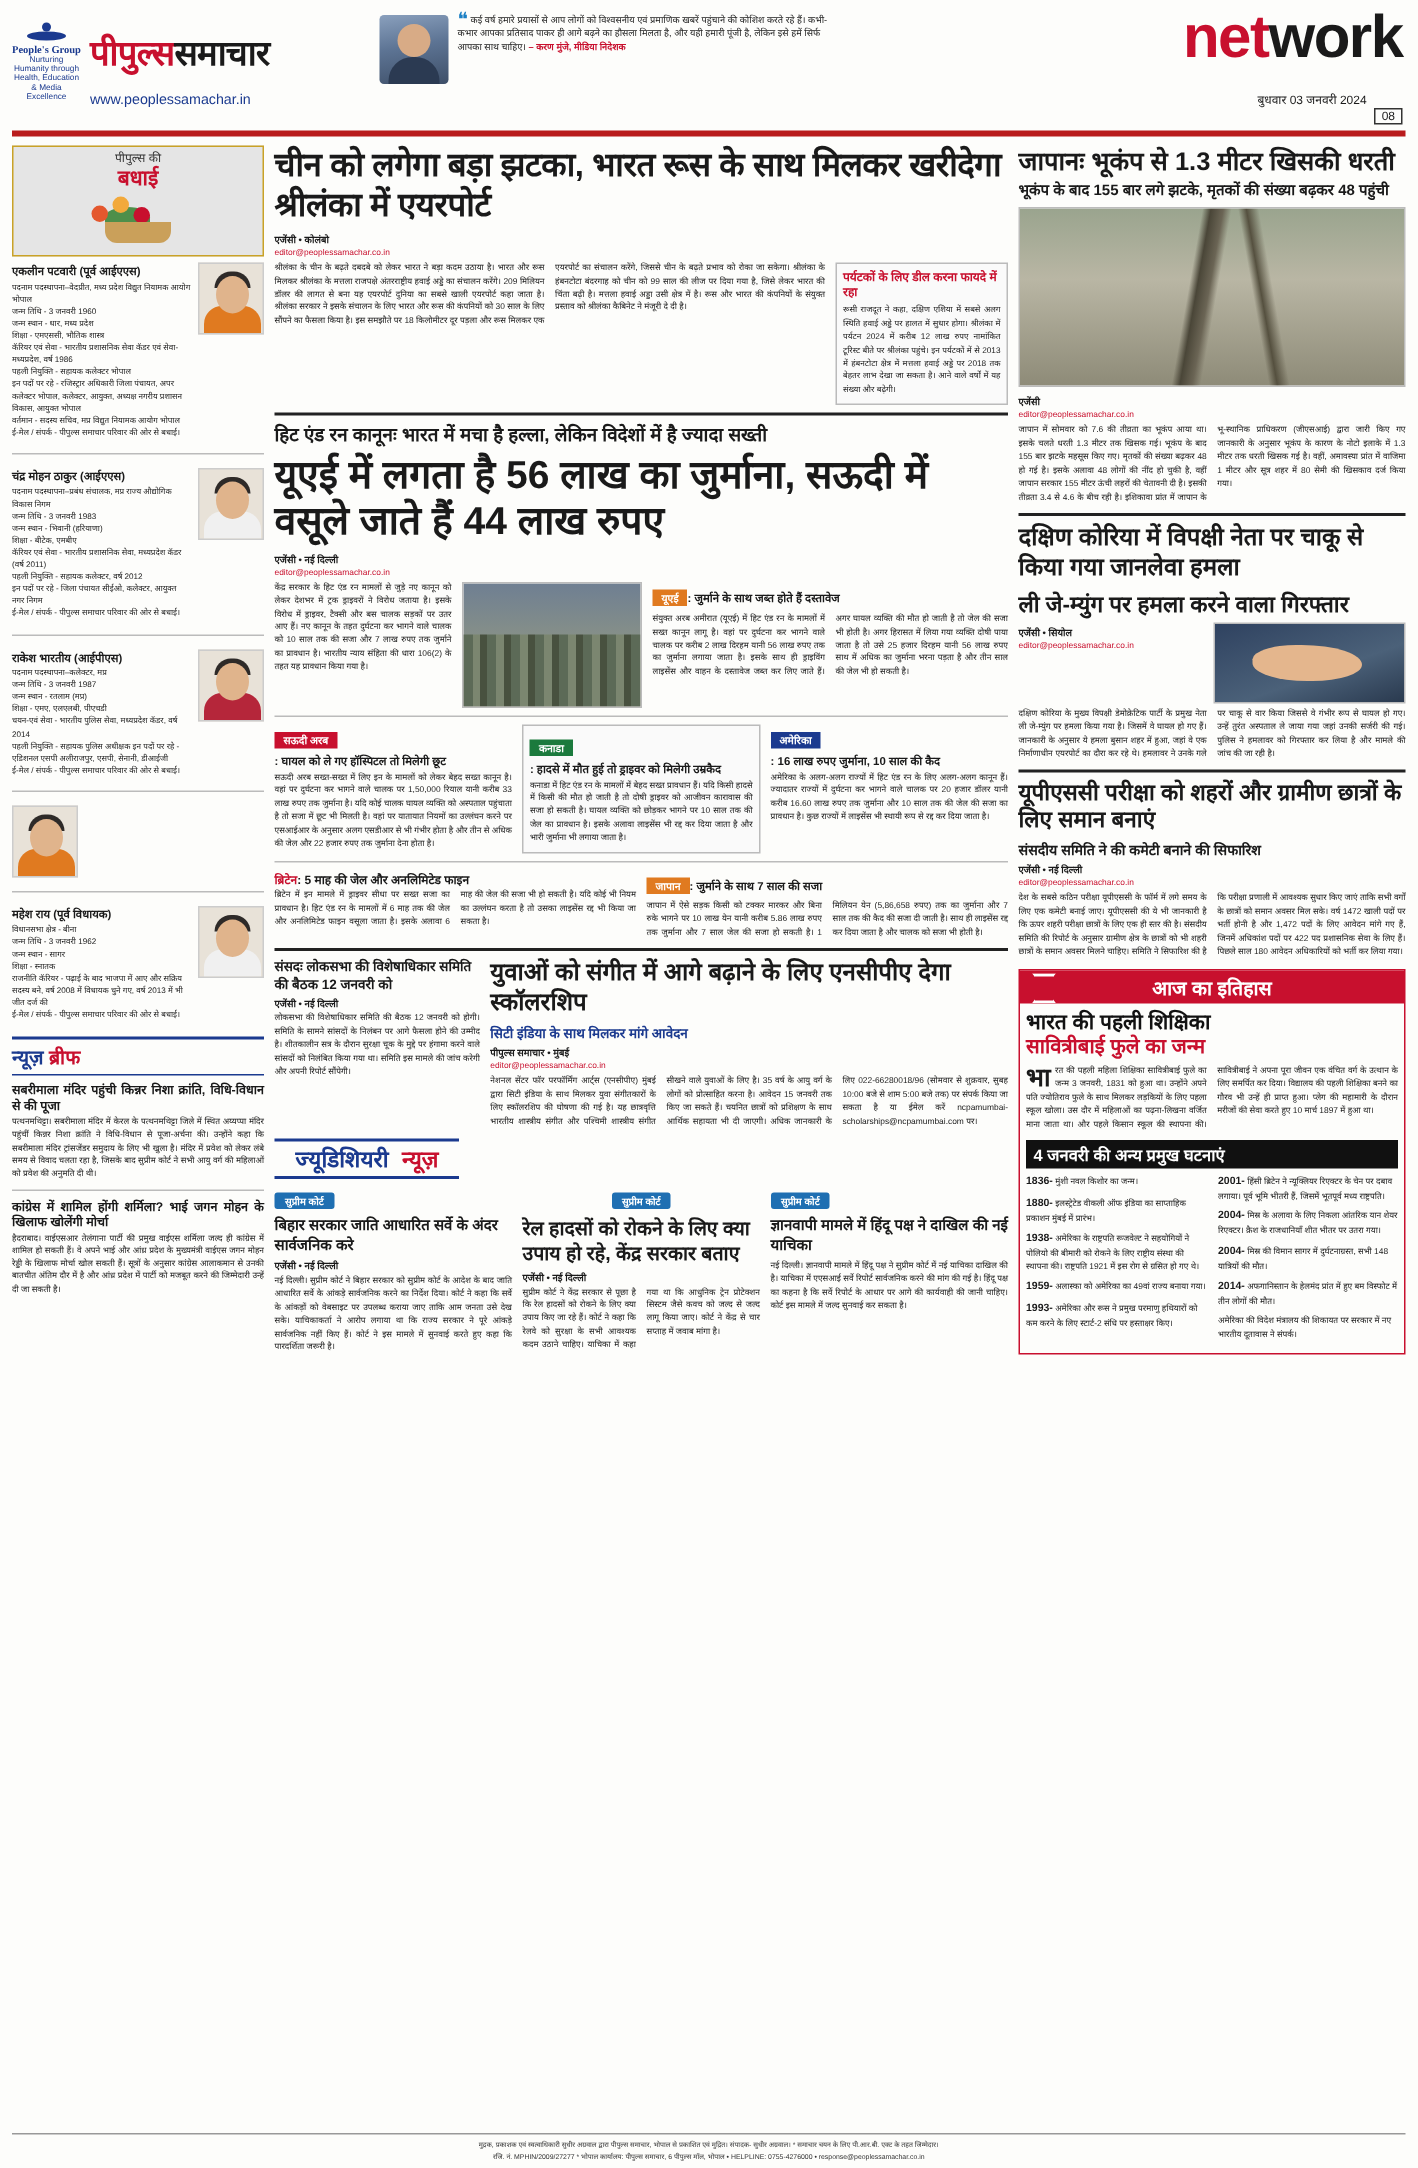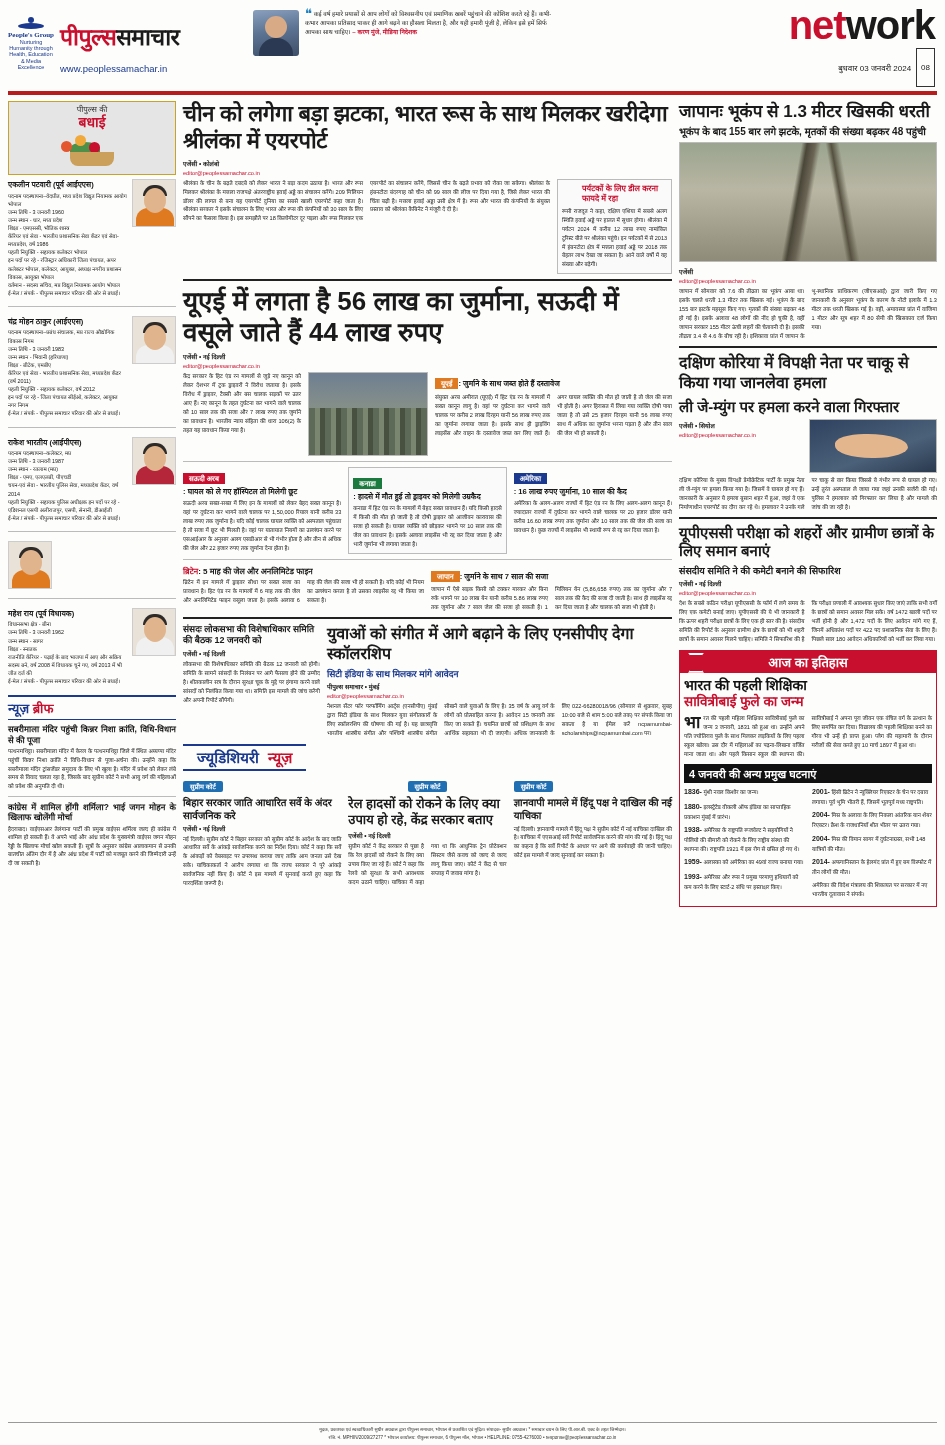--- a/index.html
+++ b/index.html
@@ -30,21 +30,21 @@
   .portrait { width:46px; height:46px; border-radius:3px; background:linear-gradient(170deg,#8aa0bd 0%,#5d7494 45%,#3e4f68 100%); position:relative; overflow:hidden; flex:0 0 46px; }
   .portrait:after { content:""; position:absolute; width:22px; height:22px; border-radius:50%; background:#d8ab86; left:12px; top:6px; }
   .portrait:before { content:""; position:absolute; width:34px; height:18px; border-radius:16px 16px 0 0; background:#2b3a52; left:6px; bottom:0; }
   .quote { font-size:6.2px; line-height:1.45; color:#222; }
   .quote .qm { color:#1b7fc4; font-size:13px; line-height:0; vertical-align:-2px; }
   .quote .by { color:#c8102e; font-weight:bold; }
   .mh-right { flex:1; text-align:right; padding-right:2px; }
   .nw { font-size:40px; font-weight:bold; line-height:0.95; letter-spacing:-1px; }
   .nw .net { color:#c8102e; }
   .mh-date { font-size:8px; margin-top:4px; display:flex; justify-content:flex-end; align-items:center; gap:5px; }
-  .pg-badge { border:1px solid #333; padding:14px 4px; font-size:8px; }
+  .pg-badge { border:1px solid #333; padding:0 4px; font-size:8px;margin-top:24px; }
 
   
   .content { display:flex; gap:7px; margin-top:6px; height:1310px; }
   .col-left { width:168px; }
   .col-mid { flex:1; }
   .col-right { width:258px; }
 
   .hl { border-bottom:1px solid #bbb; margin:5px 0; }
   .rule-dark { border-bottom:2px solid #222; margin:5px 0; }
 
@@ -295,27 +295,28 @@
 
       <h1 class="lead">चीन को लगेगा बड़ा झटका, भारत रूस के साथ मिलकर खरीदेगा श्रीलंका में एयरपोर्ट</h1>
       <div class="byline">एजेंसी • कोलंबो</div>
       <div class="byemail">editor@peoplessamachar.co.in</div>
 
       <div style="display:flex; gap:7px;">
         <div style="flex:1;">
           <div class="body-txt cols2">श्रीलंका के चीन के बढ़ते दबदबे को लेकर भारत ने बड़ा कदम उठाया है। भारत और रूस मिलकर श्रीलंका के मत्तला राजपक्षे अंतरराष्ट्रीय हवाई अड्डे का संचालन करेंगे। 209 मिलियन डॉलर की लागत से बना यह एयरपोर्ट दुनिया का सबसे खाली एयरपोर्ट कहा जाता है। श्रीलंका सरकार ने इसके संचालन के लिए भारत और रूस की कंपनियों को 30 साल के लिए सौंपने का फैसला किया है। इस समझौते पर 18 किलोमीटर दूर पड़ला और रूस मिलकर एक एयरपोर्ट का संचालन करेंगे, जिससे चीन के बढ़ते प्रभाव को रोका जा सकेगा। श्रीलंका के हंबनटोटा बंदरगाह को चीन को 99 साल की लीज पर दिया गया है, जिसे लेकर भारत की चिंता बढ़ी है। मत्तला हवाई अड्डा उसी क्षेत्र में है। रूस और भारत की कंपनियों के संयुक्त प्रस्ताव को श्रीलंका कैबिनेट ने मंजूरी दे दी है।</div>
         </div>
         <div class="boxed" style="width:115px;">
-          <div style="font-size:8px; font-weight:bold; color:#c8102e; line-height:1.3;margin-left:20px;">पर्यटकों के लिए डील करना फायदे में रहा</div>
+          <div style="font-size:8px; font-weight:bold; color:#c8102e; line-height:1.3;">पर्यटकों के लिए डील करना फायदे में रहा</div>
           <div style="font-size:5.5px; line-height:1.6; text-align:justify; margin-top:3px;">रूसी राजदूत ने कहा, दक्षिण एशिया में सबसे अलग स्थिति हवाई अड्डे पर हालत में सुधार होगा। श्रीलंका में पर्यटन 2024 में करीब 12 लाख रुपए नामांकित टूरिस्ट बीते पर श्रीलंका पहुंचे। इन पर्यटकों में से 2013 में हंबनटोटा क्षेत्र में मत्तला हवाई अड्डे पर 2018 तक बेहतर लाभ देखा जा सकता है। आने वाले वर्षों में यह संख्या और बढ़ेगी।</div>
         </div>
       </div>
 
       <div class="rule-dark"></div>
 
+      <h2 class="sub">हिट एंड रन कानूनः भारत में मचा है हल्ला, लेकिन विदेशों में है ज्यादा सख्ती</h2>
       <h1 class="lead2">यूएई में लगता है 56 लाख का जुर्माना, सऊदी में वसूले जाते हैं 44 लाख रुपए</h1>
       <div class="byline">एजेंसी • नई दिल्ली</div>
       <div class="byemail">editor@peoplessamachar.co.in</div>
 
       <div style="display:flex; gap:7px;">
         <div style="width:118px;">
           <div class="body-txt">केंद्र सरकार के हिट एंड रन मामलों से जुड़े नए कानून को लेकर देशभर में ट्रक ड्राइवरों ने विरोध जताया है। इसके विरोध में ड्राइवर, टैक्सी और बस चालक सड़कों पर उतर आए हैं। नए कानून के तहत दुर्घटना कर भागने वाले चालक को 10 साल तक की सजा और 7 लाख रुपए तक जुर्माने का प्रावधान है। भारतीय न्याय संहिता की धारा 106(2) के तहत यह प्रावधान किया गया है।</div>
         </div>
         <div style="width:120px;">
           <div class="photo ph-city" style="height:84px;"></div>

